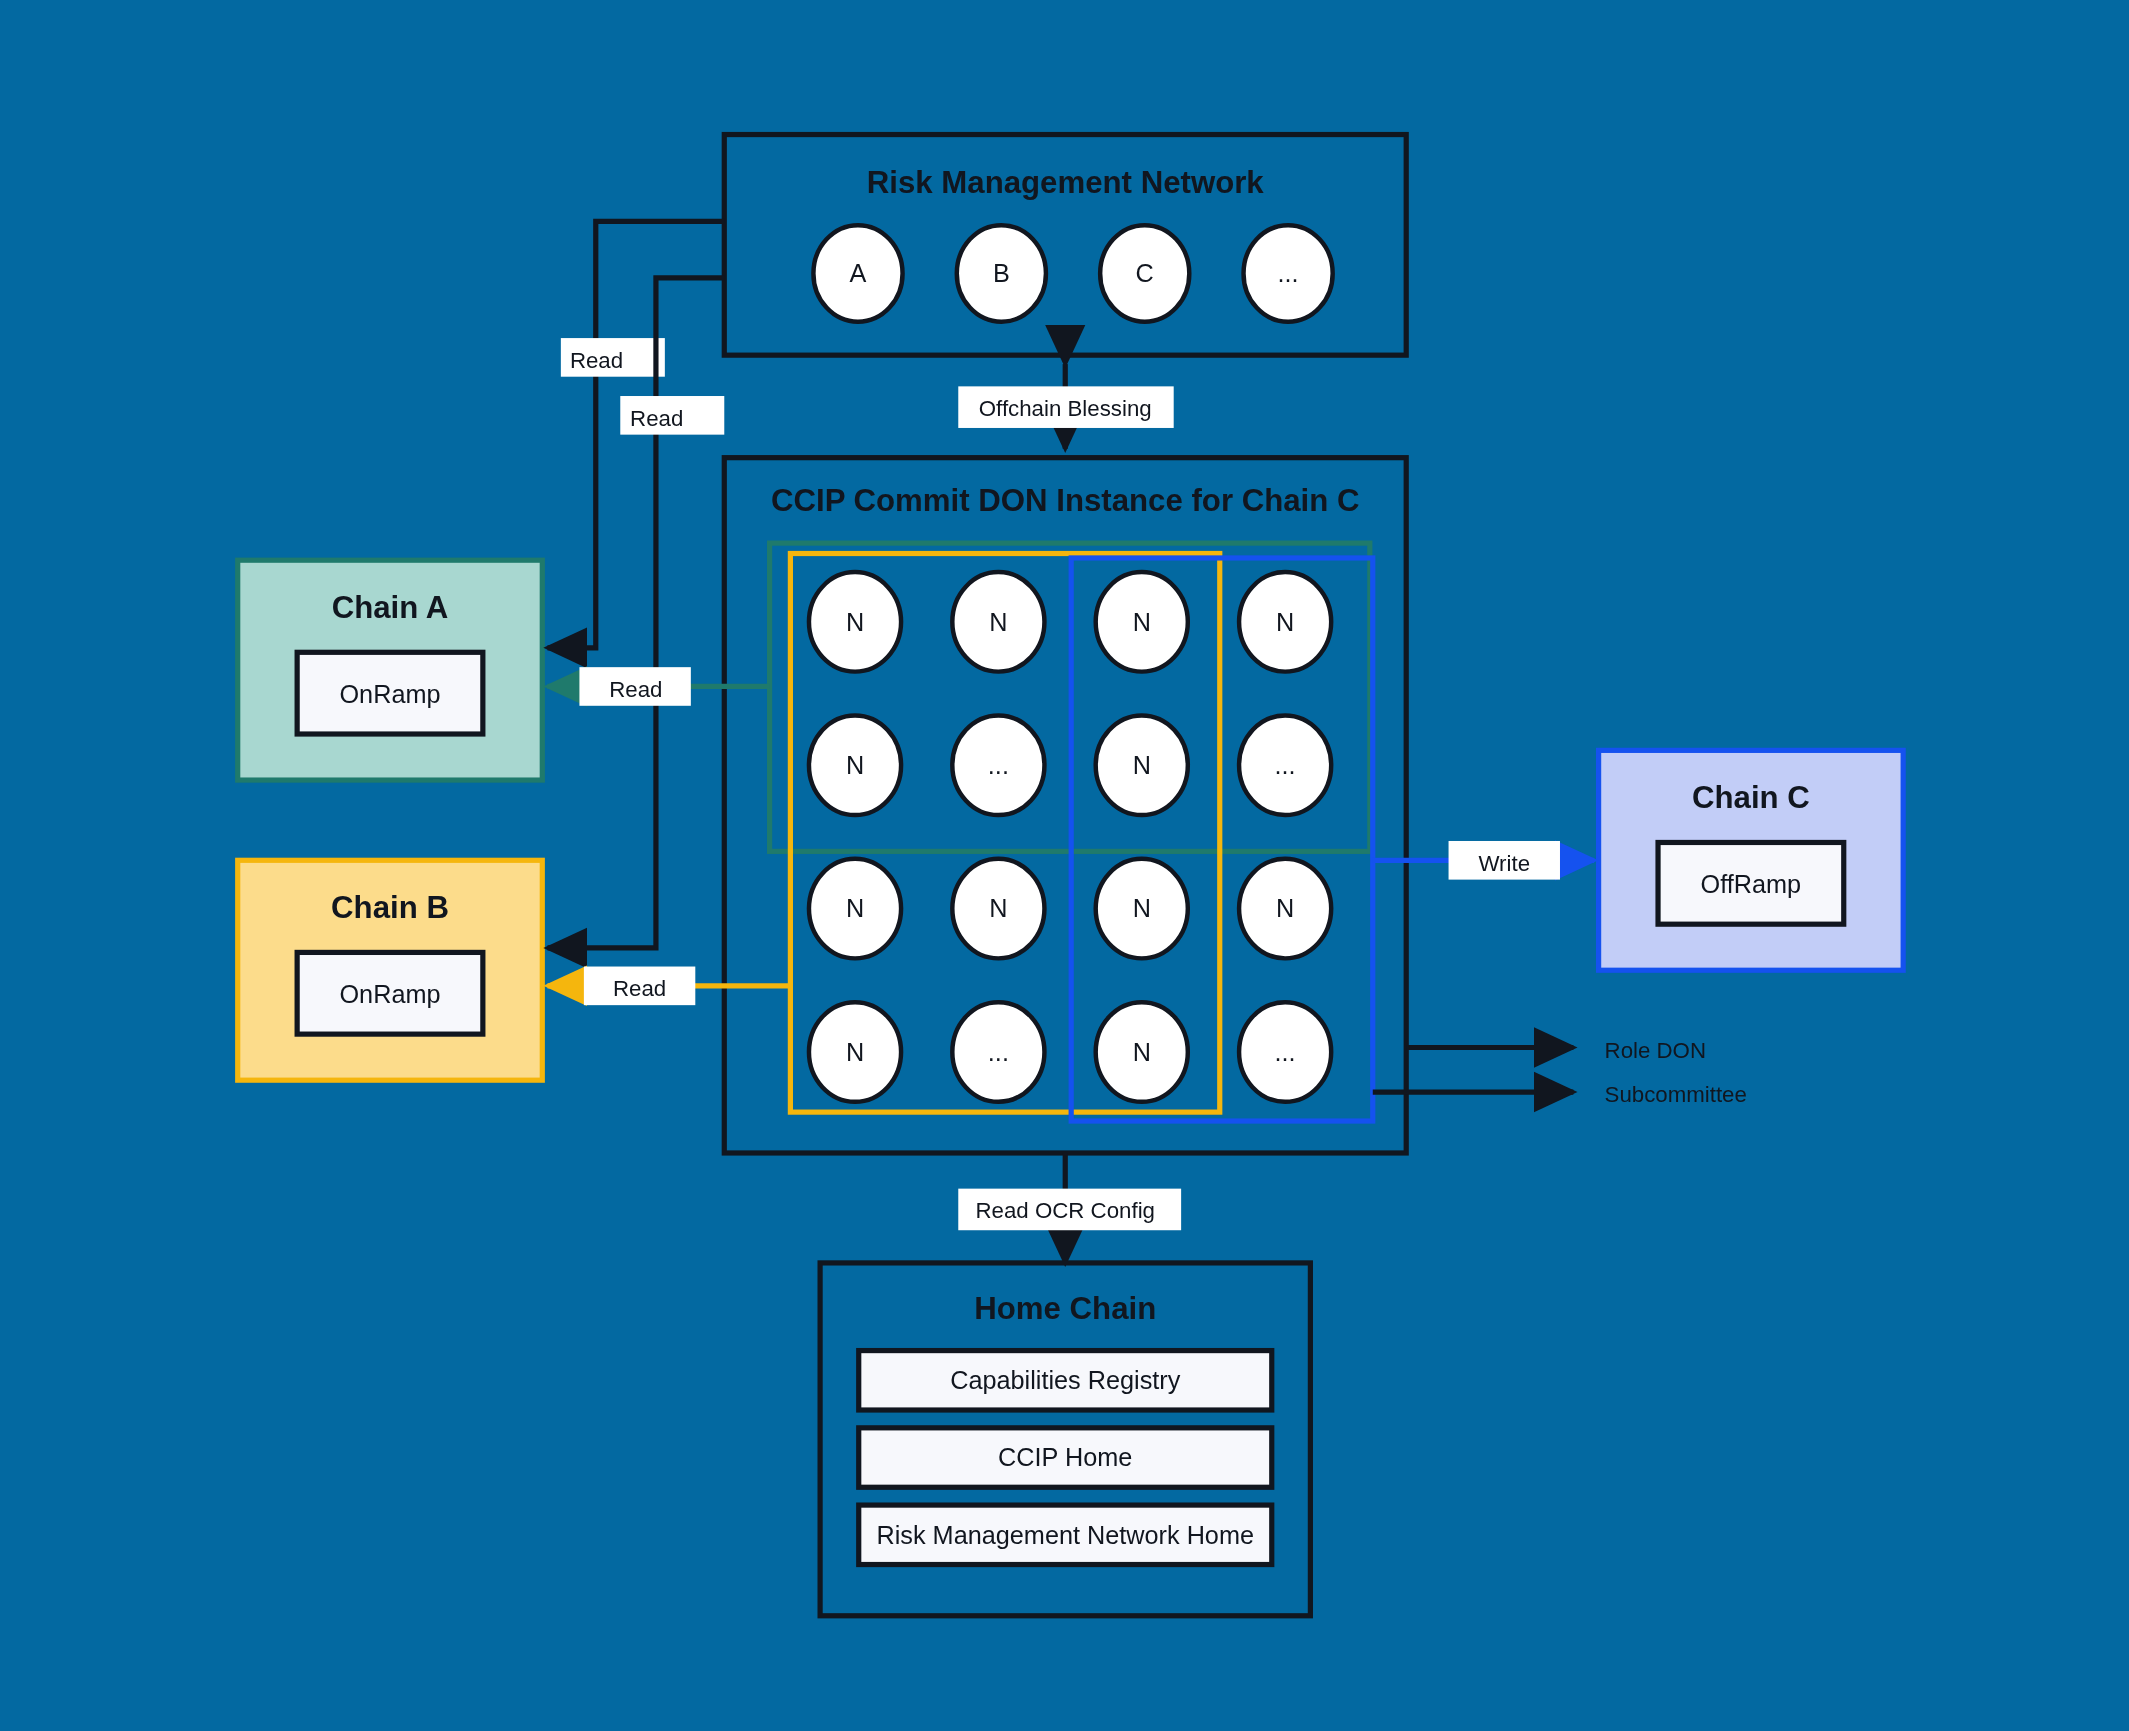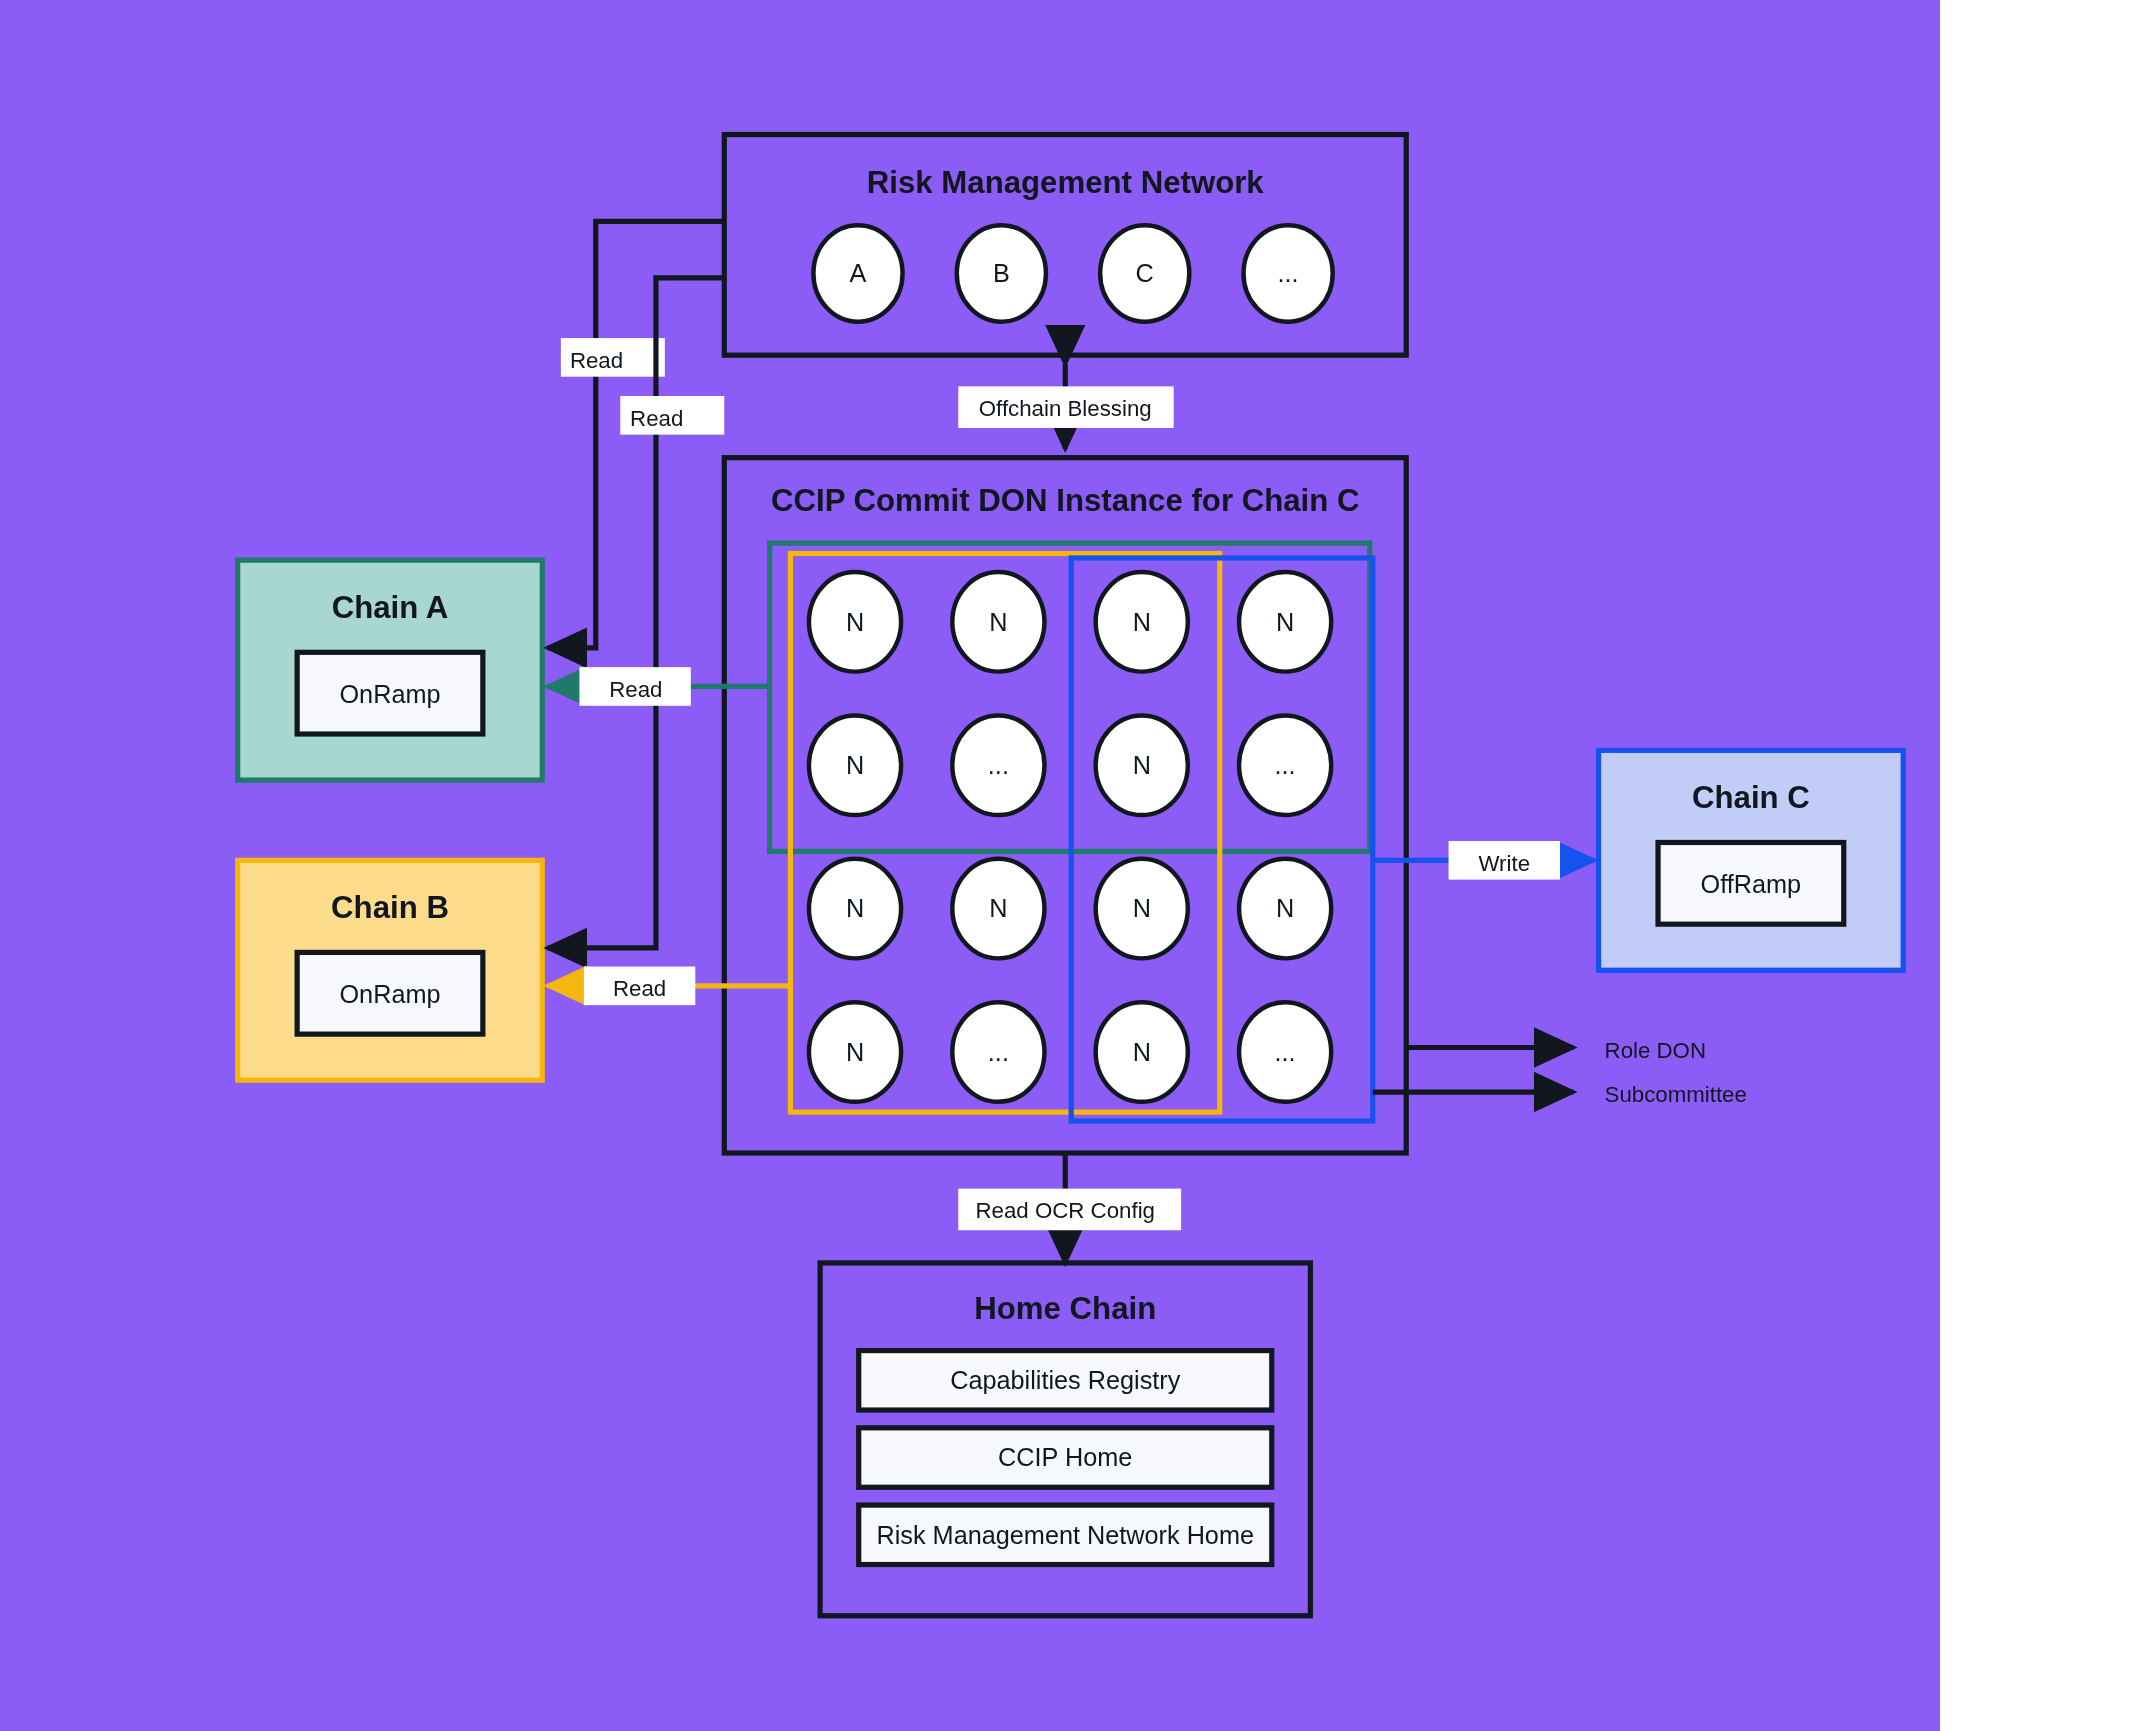--- a/index.html
+++ b/index.html
@@ -1,17 +1,17 @@
 <!DOCTYPE html>
 <html style="font-size:12px"><head>
 <meta charset="utf-8">
 <style>
   html,body{margin:0;padding:0;background:#ffffff;}
   body{font-family:"Liberation Sans","DejaVu Sans",sans-serif;}
-  #stage{position:relative;width:1940px;height:1731px;background:#8b5cf6;overflow:hidden;}
+  #stage{position:relative;width:2129px;height:1731px;background:#0369a1;overflow:hidden;}
   svg#diagram{position:absolute;left:0;top:0;width:2129px;height:1731px;display:block;}
   .box-stroke{fill:none;stroke:#11161f;stroke-width:7;}
   .node-circle{fill:#ffffff;stroke:#11161f;stroke-width:6;}
   .inner-panel{fill:#f7f8fc;stroke:#11161f;stroke-width:7;}
   .ln-black{stroke:#11161f;stroke-width:7;fill:none;}
   .ln-teal{stroke:#1f7a6c;stroke-width:7;fill:none;}
   .ln-yellow{stroke:#f5b60d;stroke-width:7;fill:none;}
   .ln-blue{stroke:#1552ef;stroke-width:7;fill:none;}
   .grp-teal{fill:none;stroke:#1f7a6c;stroke-width:7;}
   .grp-yellow{fill:none;stroke:#f5b60d;stroke-width:7;}

